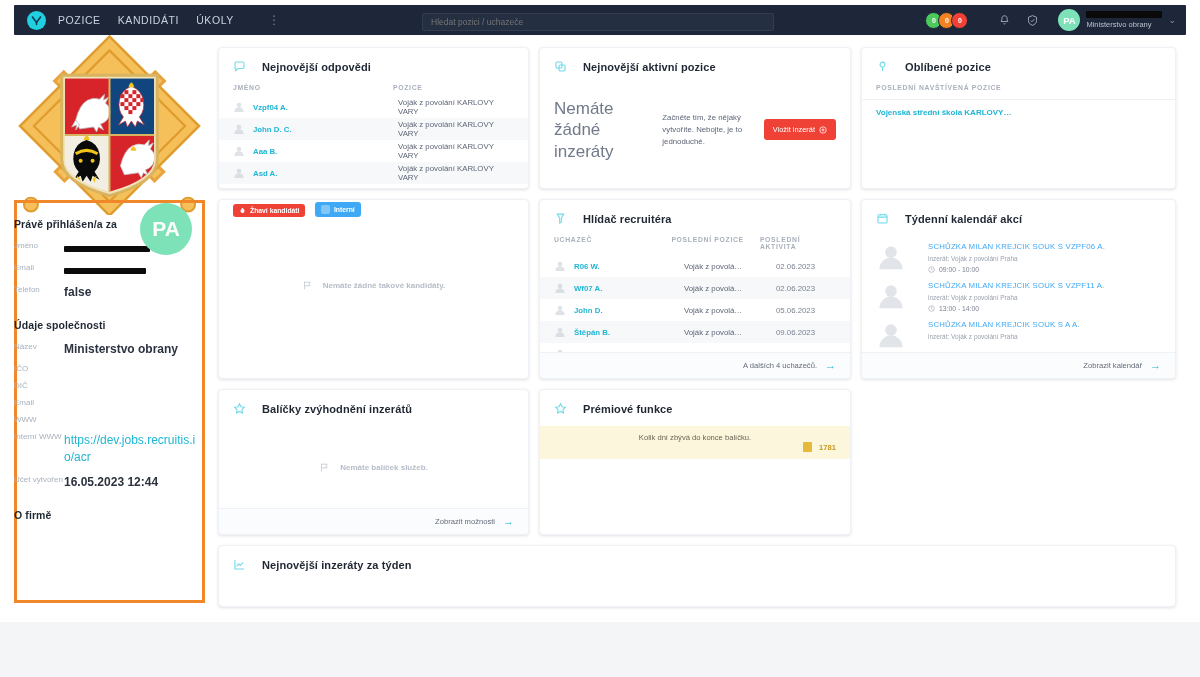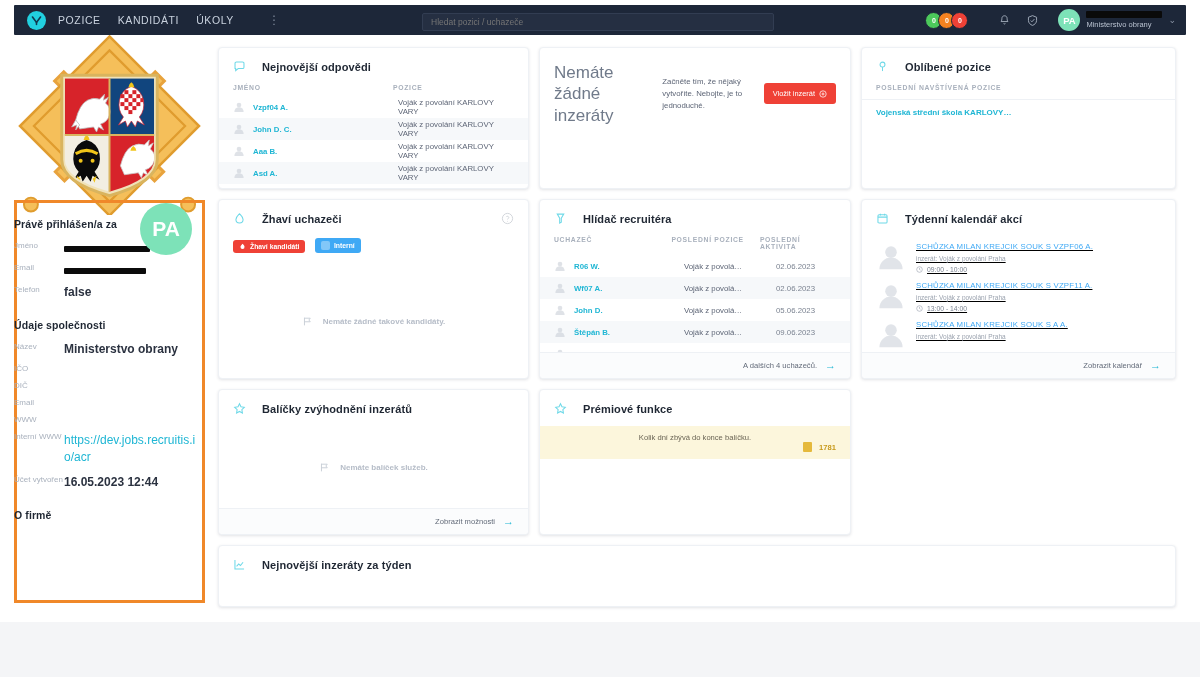--- a/index.html
+++ b/index.html
@@ -138,21 +138,21 @@
 
   .btn-primary {
     background:#ef4136; color:#fff; border:none; border-radius: 3px;
     font-size: 7.4px; padding: 6px 9px; cursor:pointer; white-space:nowrap;
     font-family:"Liberation Sans", sans-serif; display:inline-flex; align-items:center; gap:4px;
   }
   .big-empty { font-size: 17px; color:#707a8a; line-height: 1.25; font-weight: 300; }
   .sub-empty { font-size: 7.8px; color:#5d6576; line-height:1.55; }
 
   .fav-item { padding: 8px 14px 0 14px; font-size: 8px; }
-  .cal-row { display:flex; padding: 6px 14px 2px 14px; gap: 10px; text-decoration: underline; }
+  .cal-row { display:flex; padding: 6px 14px 2px 14px; gap: 22px; }
   .cal-ic { width: 30px; height: 30px; flex:none; opacity:.5; }
   .cal-title { color:#3fa9f5; font-size: 7.8px; letter-spacing:.2px; line-height:1.3; }
   .cal-sub { color:#9aa2ae; font-size: 6.5px; margin-top:3px; }
   .cal-time { color:#7b8391; font-size: 6.8px; margin-top: 4px; display:flex; align-items:center; gap:4px;}
   .prem-row {
     background:#fcf6dc; display:flex; align-items:center;
     padding: 7px 14px; font-size: 7.6px; color:#6a6454;flex-direction:column;
   }
   .prem-val { margin-left:auto; display:flex; align-items:center; gap:7px; color:#c79a1c; font-weight:600; }
   .prem-sq { width:9px; height:10px; background:#e5b93c; border-radius:1px; display:inline-block;}
@@ -391,20 +391,27 @@
         <svg class="av-ic" viewBox="0 0 16 16" fill="#c5cbd4">
             <circle cx="8" cy="5.4" r="3.1"></circle>
             <path d="M1.8 14.5a6.2 6.2 0 0 1 12.4 0z"></path>
           </svg>
         <div class="lnk" style="width:148px">Asd A.</div>
         <div class="cell-pos">Voják z povolání KARLOVY VARY</div>
       </div>
     </div>
 
     <div class="card" style="left:321px; top:0; width:312px; height:142px;">
+      <div class="card-head">
+        <svg class="ci" viewBox="0 0 16 16" fill="none" stroke="#6fd9e8" stroke-width="1.3">
+            <rect x="2.4" y="2.4" width="7.4" height="7.4" rx="1.6"></rect>
+            <rect x="6.2" y="6.2" width="7.4" height="7.4" rx="1.6"></rect>
+          </svg>
+        <div class="card-title">Nejnovější aktivní pozice</div>
+      </div>
       <div style="display:flex; align-items:center; padding: 14px 14px 0 14px; gap:14px;">
         <div class="big-empty" style="width:108px">Nemáte žádné inzeráty</div>
         <div class="sub-empty" style="width:100px">Začněte tím, že nějaký vytvoříte. Nebojte, je to jednoduché.</div>
         <button class="btn-primary">
           <span>Vložit inzerát</span>
           <svg width="8" height="8" viewBox="0 0 16 16" fill="none" stroke="#fff" stroke-width="1.5">
               <circle cx="8" cy="8" r="6.4"></circle>
               <path d="M8 5v6M5 8h6"></path>
             </svg>
         </button>
@@ -421,31 +428,20 @@
       </div>
       <div class="thead" style="border-bottom:1px solid #eef1f5; padding-bottom:8px">
         <div>POSLEDNÍ NAVŠTÍVENÁ POZICE</div>
       </div>
       <div class="fav-item">
         <span class="lnk">Vojenská střední škola KARLOVY…</span>
       </div>
     </div>
 
     <div class="card" style="left:0; top:152px; width:311px; height:180px;">
-      <div class="card-head">
-        <svg class="ci" viewBox="0 0 16 16" fill="none" stroke="#6fd9e8" stroke-width="1.3">
-            <path d="M8 2.2c2.5 2.6 4.4 4 4.4 7A4.4 4.4 0 0 1 8 13.6a4.4 4.4 0 0 1-4.4-4.4c0-3 1.9-4.4 4.4-7z"></path>
-          </svg>
-        <div class="card-title">Žhaví uchazeči</div>
-        <svg class="ci help-ic" viewBox="0 0 16 16" fill="none" stroke="#9aa2ae" stroke-width="1.2">
-            <circle cx="8" cy="8" r="6.3"></circle>
-            <path d="M6.4 6.2a1.7 1.7 0 0 1 3.2.7c0 1.1-1.6 1.3-1.6 2.3"></path>
-            <circle cx="8" cy="11.4" r=".6" fill="#9aa2ae" stroke="none"></circle>
-          </svg>
-      </div>
       <div style="padding: 0 14px;">
         <span class="badge" style="background:#ef4136">
           <svg width="7" height="7" viewBox="0 0 16 16" fill="#fff">
               <path d="M8 1.5c2.6 2.8 4.6 4.2 4.6 7.3A4.6 4.6 0 0 1 8 13.9a4.6 4.6 0 0 1-4.6-4.6c0-3.1 2-4.5 4.6-7.8z"></path>
             </svg>
           <span>Žhaví kandidáti</span>
         </span>
         <span class="badge" style="background:#3fa9f5">
           <span class="badge-dot"></span>
           <span>Interní</span>

